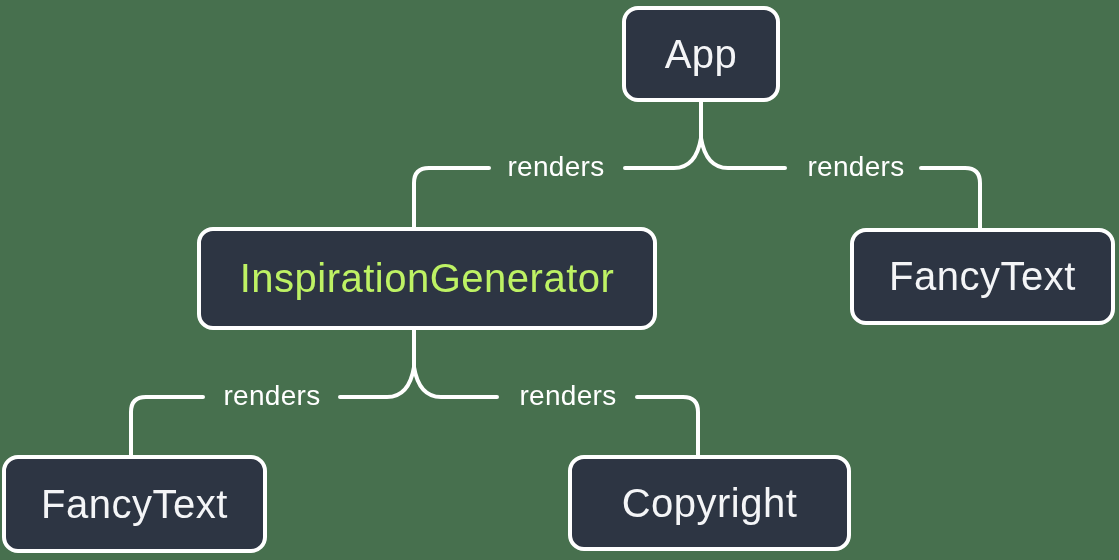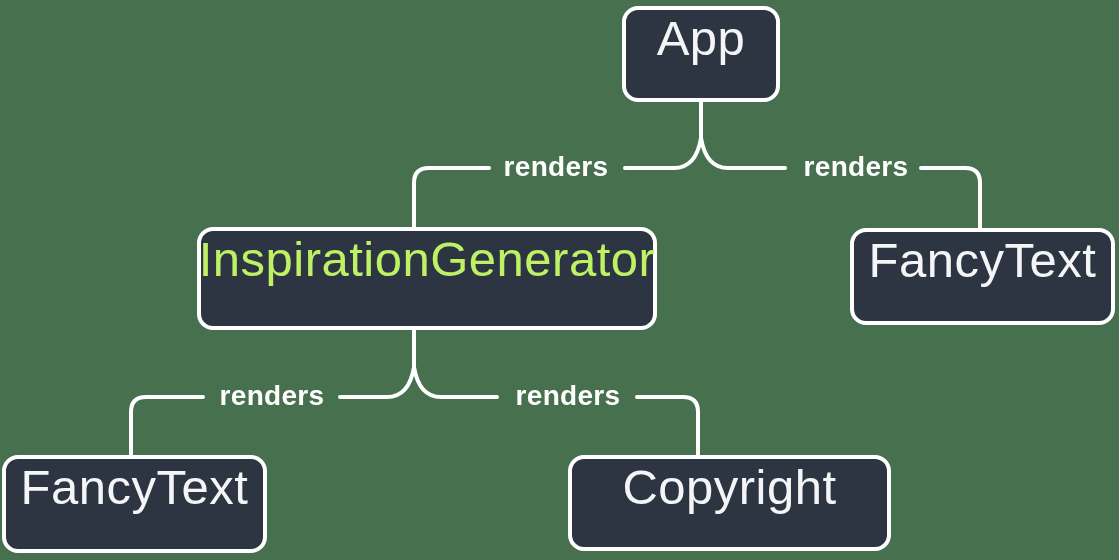--- a/index.html
+++ b/index.html
@@ -19,36 +19,36 @@
     top: 0;
     width: 1119px;
     height: 560px;
   }
   .node {
     position: absolute;
     box-sizing: border-box;
     border: 4px solid #FFFFFF;
     border-radius: 16px;
     display: flex;
-    align-items: flex-start;
+    align-items: center;
     justify-content: center;
-    font-size: 49px;
+    font-size: 40px;
     font-weight: 500;
     letter-spacing: 0.5px;
   }
   .node-app                  { left: 622px; top: 6px;   width: 158px; height: 96px;  }
   .node-inspiration          { left: 197px; top: 227px; width: 460px; height: 103px; }
   .node-fancy-text-top       { left: 850px; top: 228px; width: 265px; height: 97px;  }
   .node-fancy-text-bottom    { left: 2px;   top: 455px; width: 265px; height: 98px;  }
-  .node-copyright            { left: 568px; top: 455px; width: 323px; height: 96px;  }
+  .node-copyright            { left: 568px; top: 455px; width: 283px; height: 96px;  }
   .edge-label {
     position: absolute;
     transform: translate(-50%, -50%);
     font-size: 28px;
-    font-weight: 700;
+    font-weight: 400;
     letter-spacing: 0.3px;
     white-space: nowrap;
   }
   .edge-label-1 { left: 556px; top: 167px; }
   .edge-label-2 { left: 856px; top: 167px; }
   .edge-label-3 { left: 272px; top: 396px; }
   .edge-label-4 { left: 568px; top: 396px; }
 </style>
 </head>
 <body>

